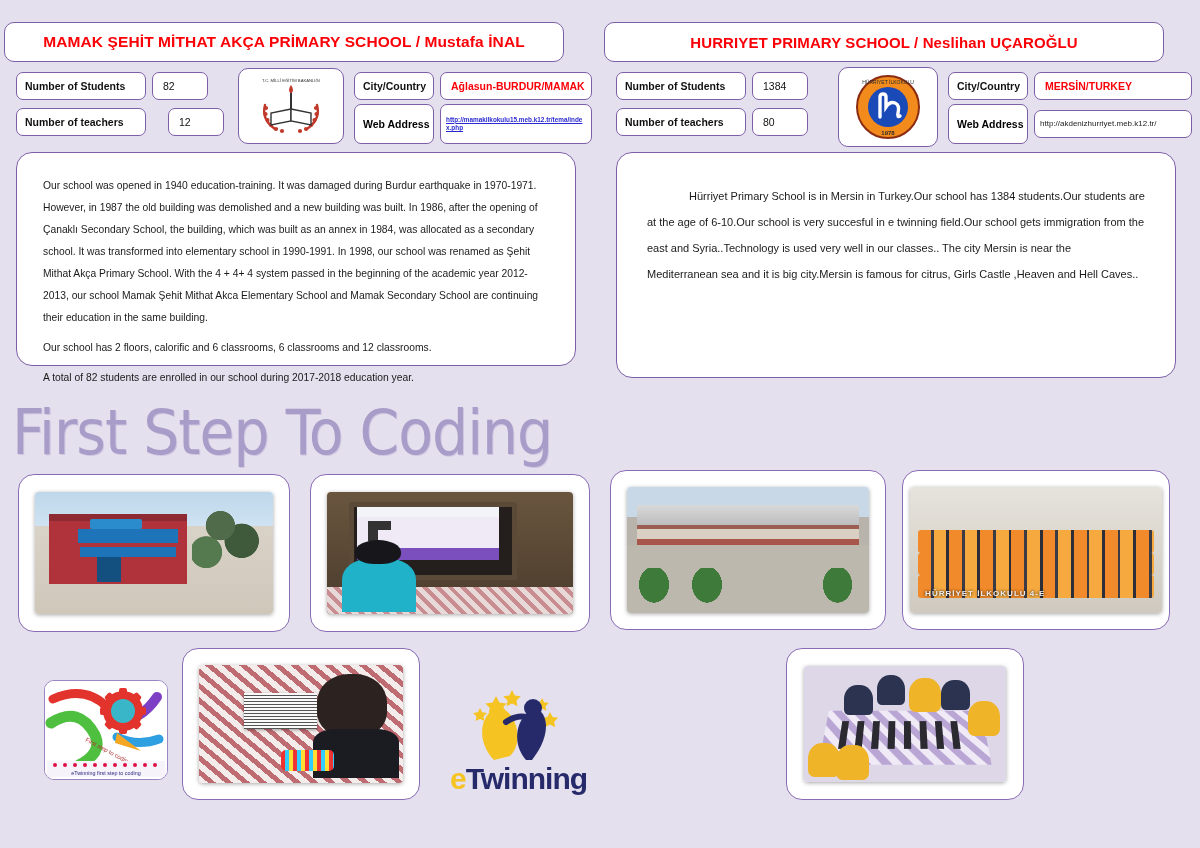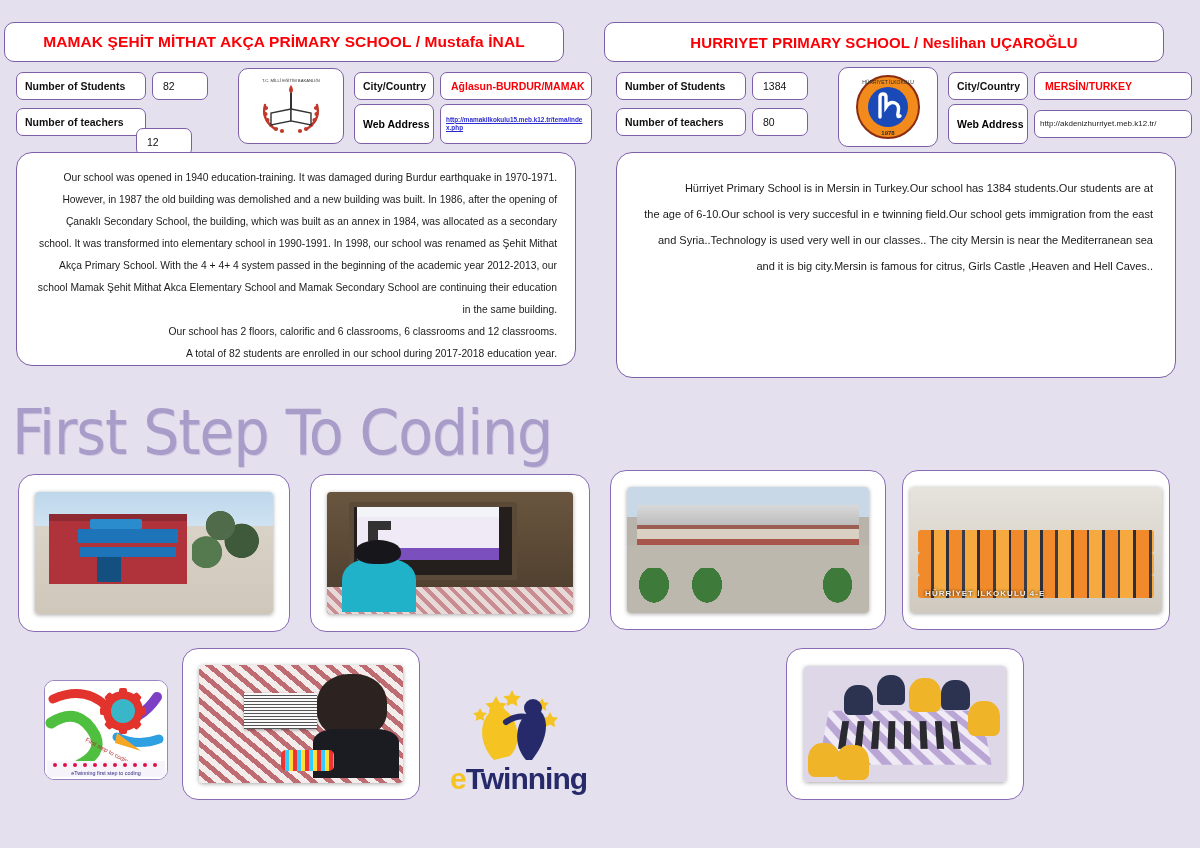--- a/index.html
+++ b/index.html
@@ -52,21 +52,21 @@
   .url-link{
     color:#2a2ad0;font-size:6.4px;text-decoration:underline;line-height:8.5px;
     word-break:break-all;font-weight:bold;
   }
   .url-plain{color:#222;font-size:8px;line-height:10px;word-break:break-all;}
 
   
   .ls-lbl1{left:0;top:2px;width:130px;}
   .ls-val1{left:136px;top:2px;width:56px;}
   .ls-lbl2{left:0;top:38px;width:130px;}
-  .ls-val2{left:120px;top:38px;width:56px;margin-top:20px;}
+  .ls-val2{left:152px;top:38px;width:56px;}
   .logo-card{
     position:absolute;border:1.6px solid #7d5fa8;border-radius:10px;background:#fff;
     box-sizing:border-box;display:flex;align-items:center;justify-content:center;
   }
   .ls-logo{left:222px;top:-2px;width:106px;height:76px;}
   .ls-lbl3{left:338px;top:2px;width:80px;}
   .ls-val3{left:424px;top:2px;width:152px;}
   .ls-lbl4{left:338px;top:34px;width:80px;height:40px;padding-left:8px;
            font-weight:bold;line-height:13px;}
   .ls-val4{left:424px;top:34px;width:152px;height:40px;}
@@ -84,21 +84,21 @@
   .rs-val4{left:418px;top:40px;width:158px;height:28px;}
 
   
   .desc-card{
     position:absolute;left:16px;top:152px;width:560px;
     padding:14px 18px 12px 18px;
   }
   .desc-card.left{height:214px;}
   .desc-card.right{height:226px;padding:22px 22px 12px 22px;}
   .desc-p{
-    margin:0;color:#1a1a1a;font-size:10.3px;line-height:22px;text-align:right;
+    margin:8px;color:#1a1a1a;font-size:10.3px;line-height:22px;text-align:left;
   }
   .desc-p.indent{text-indent:42px;}
   .desc-card.right .desc-p{font-size:11px;line-height:26px;}
 
   
   .wordart{
     position:absolute;top:398px;left:12px;width:580px;height:72px;
     font-family:"DejaVu Sans Condensed","Liberation Sans Narrow","Liberation Sans",sans-serif;
     font-size:62px;line-height:70px;
     color:#a89cc8;

